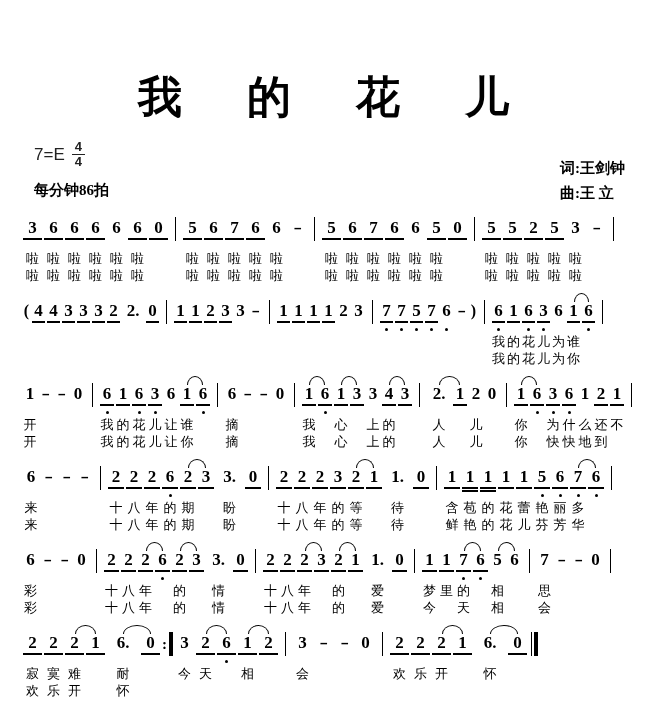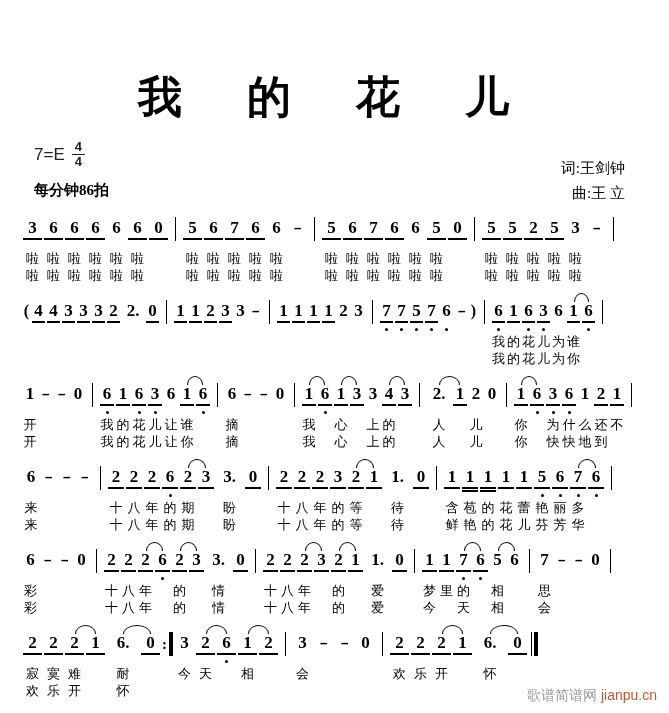--- a/index.html
+++ b/index.html
@@ -5,21 +5,21 @@
   html,body{margin:0;padding:0;background:#e8e8e8;}
   .sheet{position:relative;width:669px;height:713px;background:#ffffff;margin:0 auto;overflow:hidden;
          font-family:"Liberation Serif",serif;color:#000;}
   .title{position:absolute;top:68px;left:0;width:100%;text-align:center;
          font-weight:bold;font-size:44px;letter-spacing:22px;word-spacing:10px;white-space:nowrap;}
   .keysig{position:absolute;left:34px;top:140px;display:flex;align-items:center;gap:7px;
           font-family:"Liberation Sans",sans-serif;font-size:17px;color:#222;}
   .frac{display:inline-flex;flex-direction:column;align-items:center;font-size:13px;line-height:14px;font-weight:bold;}
   .frac .ftop{border-bottom:1.5px solid #222;padding:0 3px;}
   .tempo{position:absolute;left:34px;top:181px;font-size:15px;font-weight:bold;}
-  .credits{position:absolute;right:44px;top:156px;font-size:15px;font-weight:normal;line-height:25px;text-align:right;}
+  .credits{position:absolute;right:44px;top:156px;font-size:15px;font-weight:bold;line-height:25px;text-align:left;}
   #music{position:absolute;top:208px;left:22px;width:630px;}
   .mline{display:flex;align-items:flex-start;margin-bottom:7px;}
   .tok{position:relative;display:flex;flex-direction:column;align-items:center;padding-top:11px;box-sizing:border-box;}
   .note{font-weight:bold;font-size:17px;line-height:18px;height:18px;white-space:nowrap;}
   .note.dash{font-size:17px;transform:scaleX(1.5);}
   .beams{height:6px;width:calc(100% - 2px);display:flex;flex-direction:column;}
   .beam{height:2px;background:#000;width:100%;margin-top:1px;}
   .odot{height:7px;display:flex;align-items:center;justify-content:center;width:100%;}
   .dot{width:3px;height:3px;border-radius:50%;background:#000;}
   .ly{font-size:13px;height:17px;line-height:17px;white-space:nowrap;}
@@ -1730,17 +1730,13 @@
         </div>
         <div class="tok bar" style="width: 13px;">
           <div class="barwrap">
             <div class="bl"></div>
             <div class="bl thick"></div>
           </div>
         </div>
       </div>
     </div>
 
-  <div class="watermark">
-    <span class="wm-gray">歌谱简谱网</span>
-    <span class="wm-org">jianpu.cn</span>
-  </div>
 </div>
 
 </body></html>

